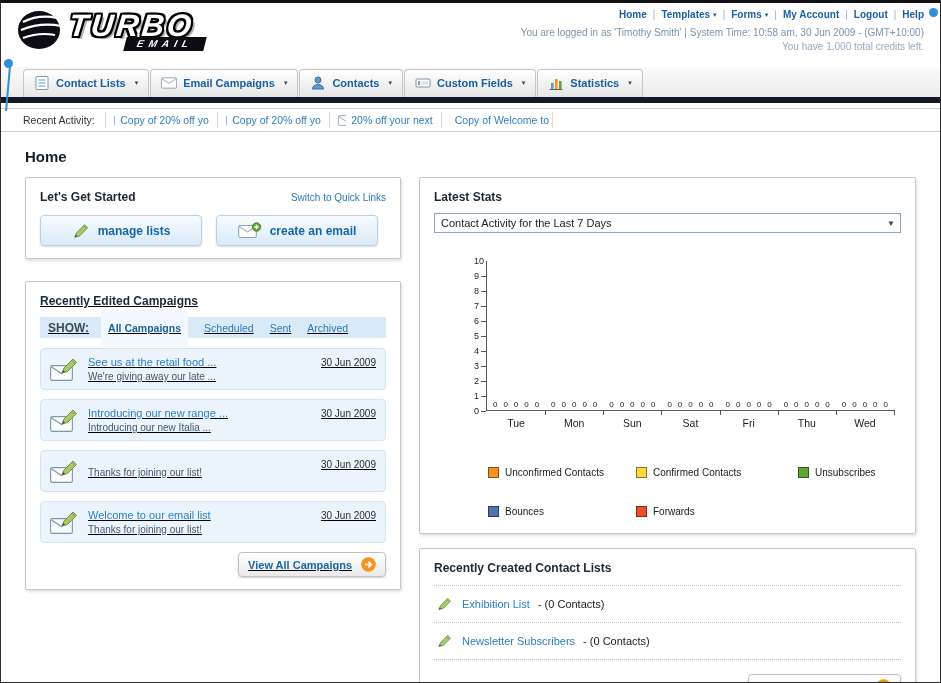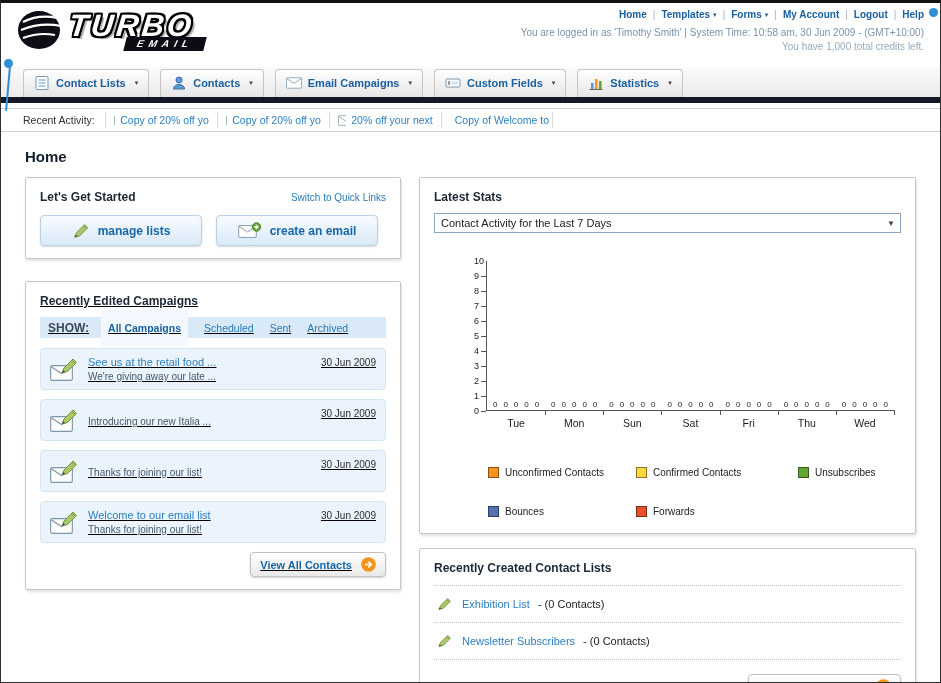--- a/index.html
+++ b/index.html
@@ -17,21 +17,21 @@
   .logo-sub { width:max-content; margin:-7px 0 0 56px; padding:1px 12px 2px; background:#0c0c14; color:#fff; font-size:10px; font-weight:bold; font-style:italic; letter-spacing:5px; transform:skewX(-14deg); }
   .header-right { position:absolute; right:16px; top:6px; text-align:right; }
   .top-links { display:flex; justify-content:flex-end; list-style:none; font-size:10px; font-weight:bold; color:#1a5f9e; }
   .top-link { display:flex; align-items:center; cursor:pointer; }
   .top-link + .top-link::before { content:"|"; margin:0 6px; color:#9fb6c9; font-weight:normal; }
   .caret { font-size:7px; margin-left:3px; }
   .session-line { margin-top:7px; font-size:10px; color:#7d93ab; }
   .credits-line { margin-top:3px; font-size:10px; color:#96abbf; }
 
   .main-nav { height:30px; background:linear-gradient(#fafafa,#ebebeb); display:flex; align-items:flex-end; padding-left:22px; }
-  .nav-tabs { display:flex; gap:11px; }
+  .nav-tabs { display:flex; gap:1px; }
   .nav-tab { display:flex; align-items:center; gap:6px; padding:5px 10px 6px; background:linear-gradient(#ffffff,#e5e5e5); border:1px solid #c6c6c6; border-bottom:none; border-radius:4px 4px 0 0; font-size:11px; font-weight:bold; color:#1a5f9e; cursor:pointer; }
   .nav-tab .caret { color:#444; }
   .tab-icon { flex:none; }
   .dark-bar { height:6px; background:#141824; }
 
   .activity-bar { margin-top:5px; height:24px; border-top:1px solid #d0d0d0; border-bottom:1px solid #d0d0d0; display:flex; align-items:center; padding-left:22px; }
   .activity-label { font-size:10.5px; color:#333; margin-right:10px; }
   .activity-items { display:flex; height:100%; align-items:center; }
   .activity-item { display:flex; align-items:center; gap:5px; width:112px; padding:0 8px; border-left:1px solid #dcdcdc; height:16px; overflow:hidden; cursor:pointer; }
   .activity-item:last-child { border-right:1px solid #dcdcdc; }
@@ -204,31 +204,31 @@
         <div class="nav-tab">
           <svg class="tab-icon" width="16" height="16">
             <use width="16" height="16" href="#sym-contact-lists"></use>
           </svg>
           <span class="tab-label">Contact Lists</span>
           <span class="caret">▾</span>
         </div>
 
         <div class="nav-tab">
           <svg class="tab-icon" width="16" height="16">
-            <use width="16" height="16" href="#sym-contacts"></use>
-          </svg>
-          <span class="tab-label">Contacts</span>
+            <use width="16" height="16" href="#sym-email-campaigns"></use>
+          </svg>
+          <span class="tab-label">Email Campaigns</span>
           <span class="caret">▾</span>
         </div>
 
         <div class="nav-tab">
           <svg class="tab-icon" width="16" height="16">
-            <use width="16" height="16" href="#sym-email-campaigns"></use>
-          </svg>
-          <span class="tab-label">Email Campaigns</span>
+            <use width="16" height="16" href="#sym-contacts"></use>
+          </svg>
+          <span class="tab-label">Contacts</span>
           <span class="caret">▾</span>
         </div>
 
 
         <div class="nav-tab">
           <svg class="tab-icon" width="16" height="16">
             <use width="16" height="16" href="#sym-custom-fields"></use>
           </svg>
           <span class="tab-label">Custom Fields</span>
           <span class="caret">▾</span>
@@ -335,20 +335,21 @@
                 </div>
                 <span class="camp-date">30 Jun 2009</span>
               </div>
 
               <div class="camp-item">
                 <svg class="camp-icon" width="30" height="26" viewBox="0 0 30 26">
                   <use href="#sym-envelope" x="0" y="9" width="23" height="16"></use>
                   <use href="#sym-pencil" x="9" y="0" width="20" height="20"></use>
                 </svg>
                 <div class="camp-text">
+                  <a class="camp-title">Introducing our new range ...</a>
                   <div class="camp-sub">Introducing our new Italia ...</div>
                 </div>
                 <span class="camp-date">30 Jun 2009</span>
               </div>
 
               <div class="camp-item">
                 <svg class="camp-icon" width="30" height="26" viewBox="0 0 30 26">
                   <use href="#sym-envelope" x="0" y="9" width="23" height="16"></use>
                   <use href="#sym-pencil" x="9" y="0" width="20" height="20"></use>
                 </svg>
@@ -365,21 +366,21 @@
                 </svg>
                 <div class="camp-text">
                   <a class="camp-title">Welcome to our email list</a>
                   <div class="camp-sub">Thanks for joining our list!</div>
                 </div>
                 <span class="camp-date">30 Jun 2009</span>
               </div>
             </div>
           <div class="panel-foot">
             <button class="action-btn">
-              <span>View All Contacts</span>
+              <span>View All Campaigns</span>
               <svg width="15" height="15" viewBox="0 0 15 15">
                 <circle cx="7.5" cy="7.5" r="7.3" fill="#f7941d"></circle>
                 <path d="M4 7.5h5.4M7.3 4.6l3 2.9-3 2.9" stroke="#fff" stroke-width="1.6" fill="none"></path>
               </svg>
             </button>
           </div>
         </section>
       </div>
 
       <div class="col-right">

